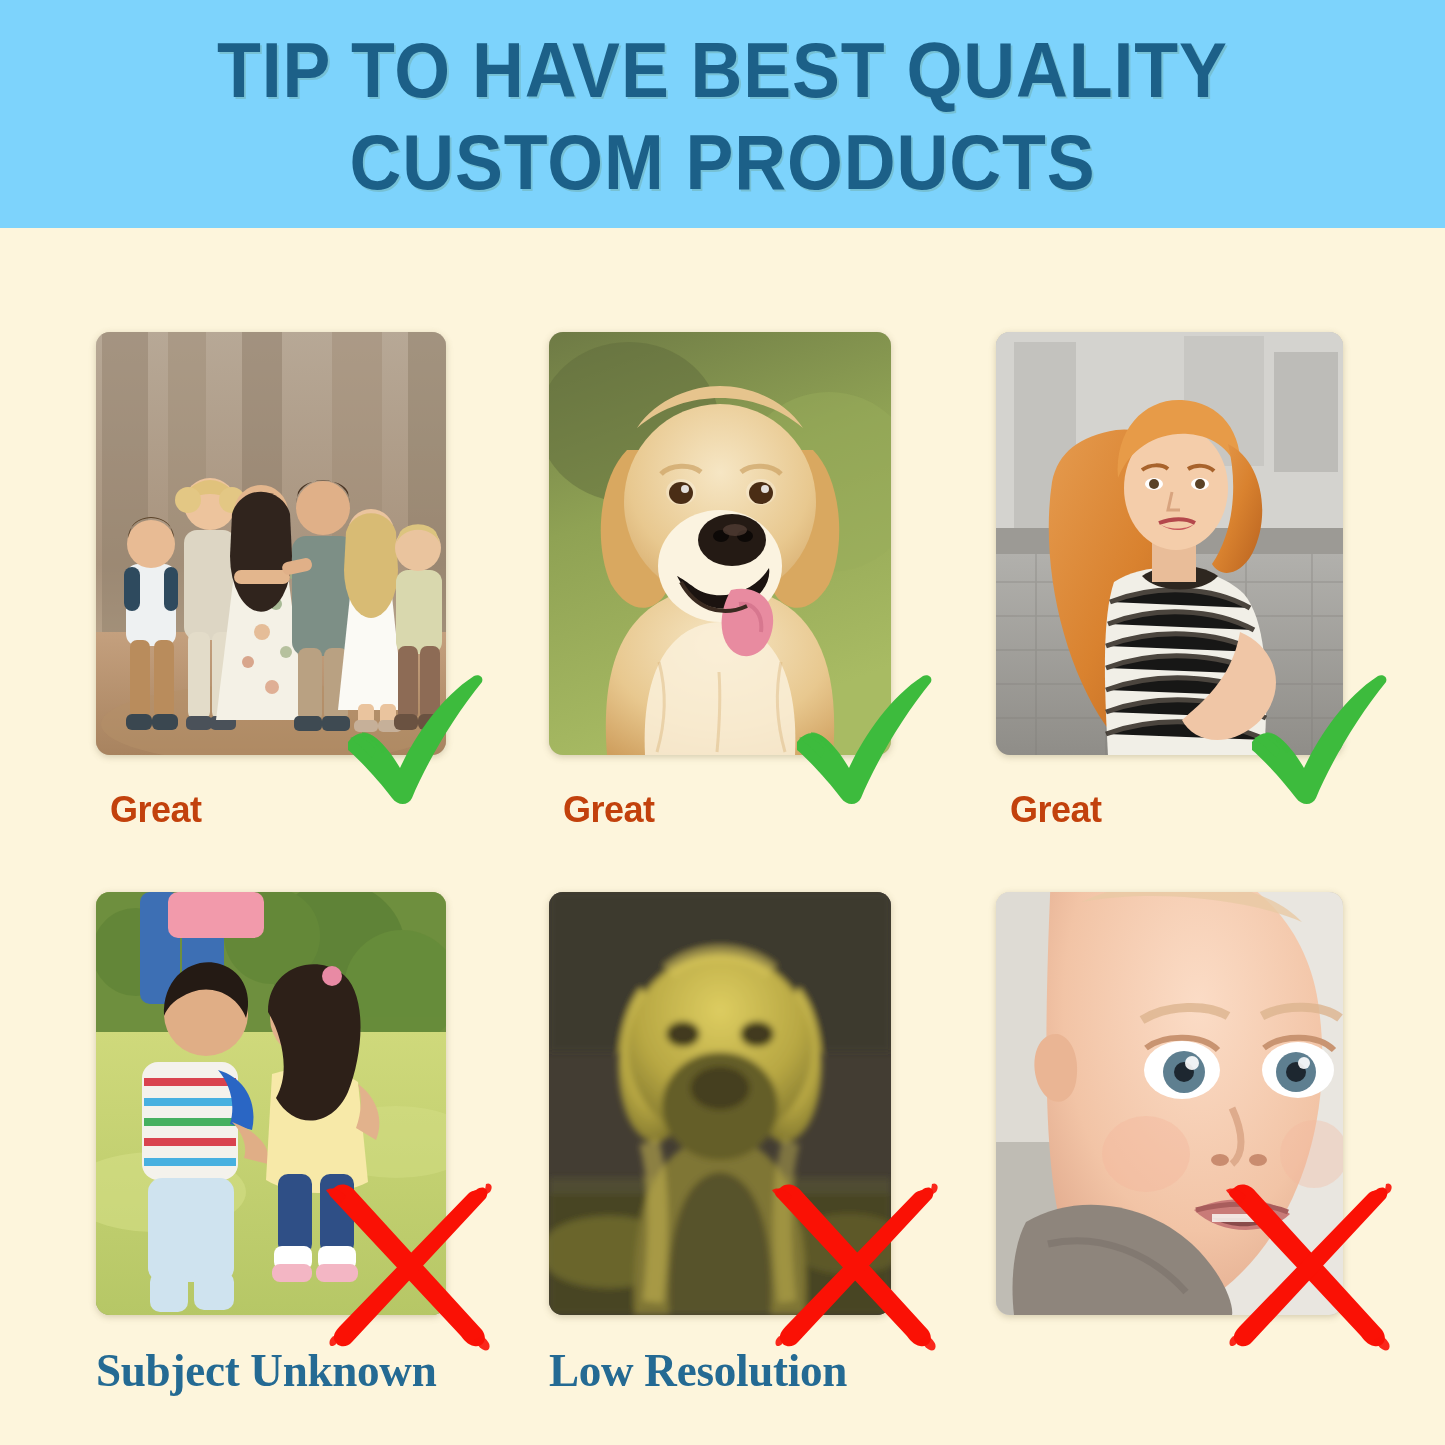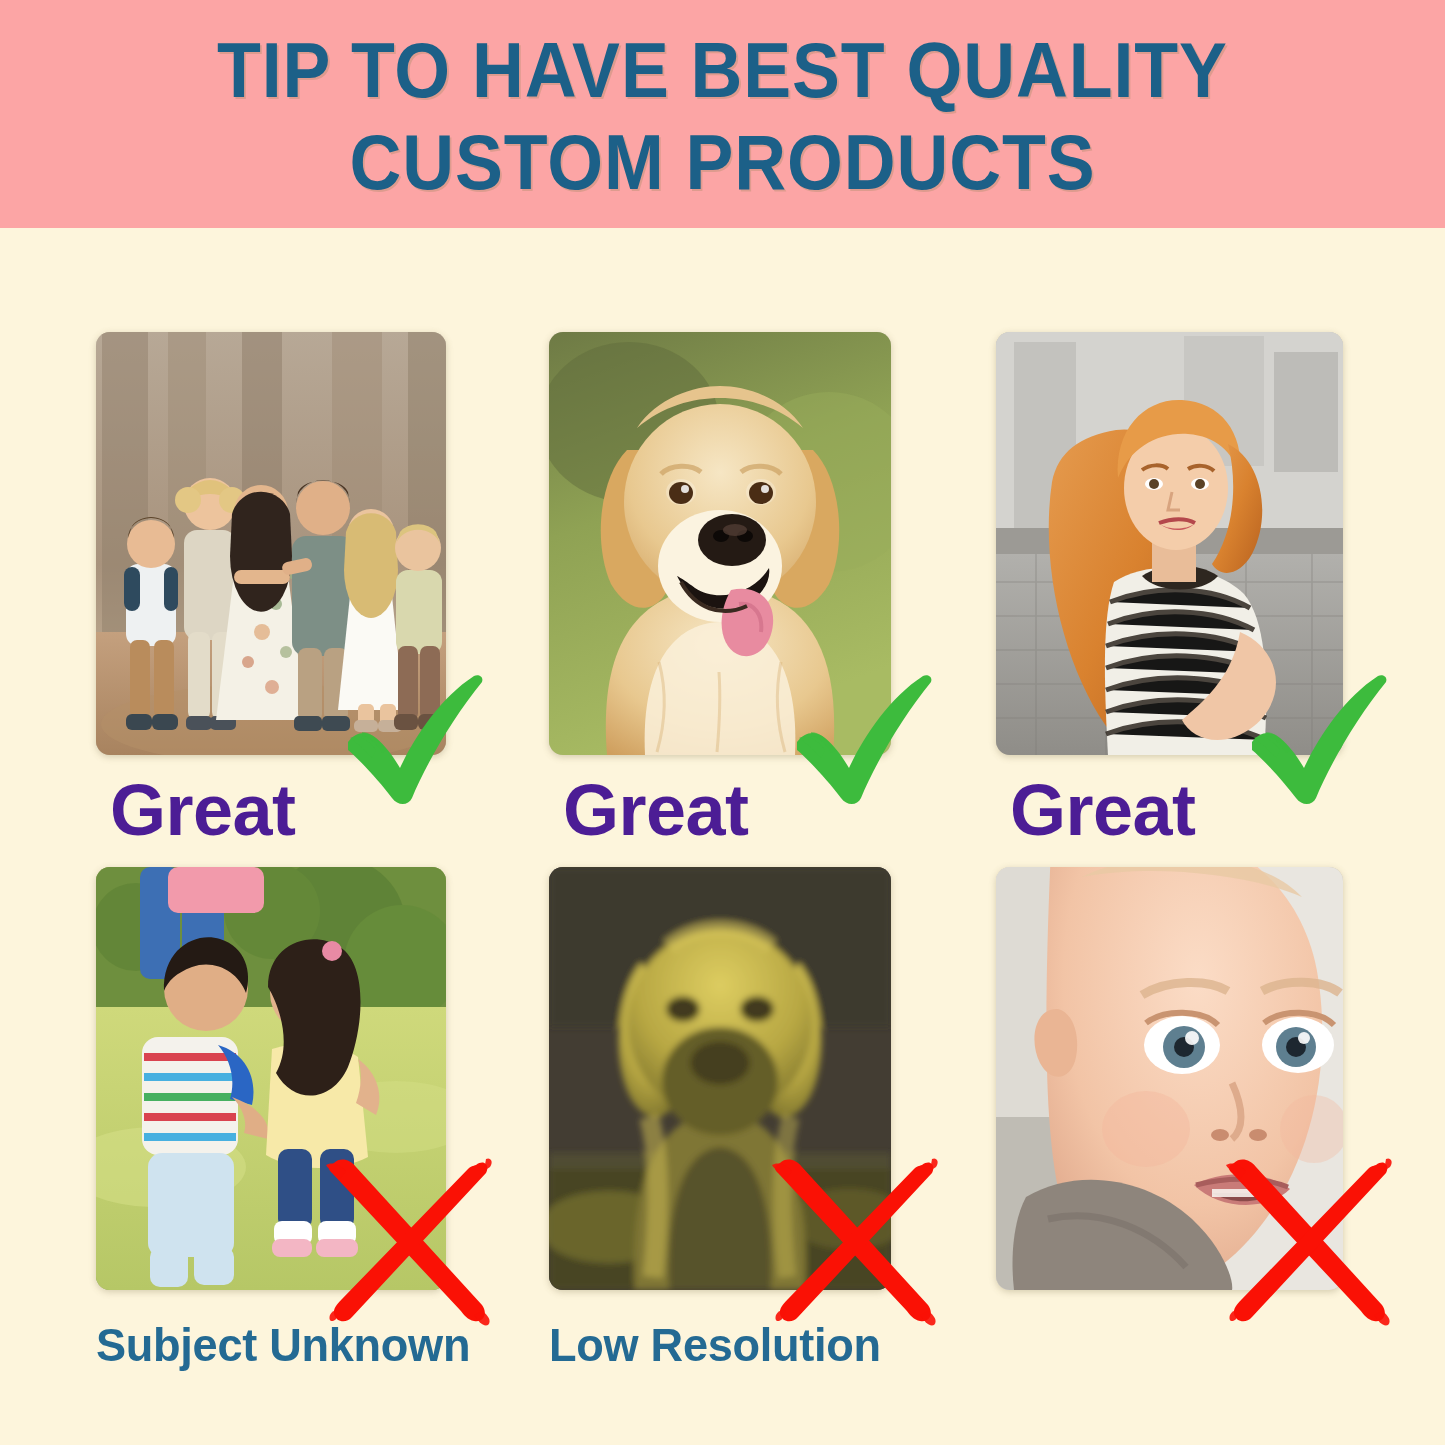--- a/index.html
+++ b/index.html
@@ -7,21 +7,21 @@
   body {
     font-family:"Liberation Sans", sans-serif;
     background:#FDF5DC;
     overflow:hidden;
     position:relative;
   }
 
   
   #banner {
     position:absolute; left:0; top:0; width:1445px; height:228px;
-    background:#fca5a5;
+    background:#7dd3fc;
     display:flex; flex-direction:column;
     align-items:center; justify-content:center;
     padding-top:4px;
   }
   .banner-line {
     color:#1C6088;
     font-family:"Liberation Sans", sans-serif;
     font-weight:bold;
     font-size:78px;
     line-height:92px;
@@ -32,21 +32,21 @@
     white-space:nowrap;
   }
 
   
   #grid {
     position:absolute; left:0; top:228px;
     width:1445px; height:1217px;
   }
   .cell { position:absolute; }
   .cell.r1 { top:104px; height:540px; }
-  .cell.r2 { top:639px; height:540px; }
+  .cell.r2 { top:664px; height:540px;font-family:Liberation Serif, serif; }
   .cell.c1 { left:96px; width:350px; }
   .cell.c2 { left:549px; width:342px; }
   .cell.c3 { left:996px; width:347px; }
 
   .photo-card {
     position:absolute; left:0; top:0;
     width:100%; height:423px;
     border-radius:14px;
     overflow:hidden;
     box-shadow:0 2px 7px rgba(120,110,70,0.30);
@@ -57,22 +57,22 @@
   
   .caption-row {
     position:absolute; left:0; top:423px;
     width:100%; height:110px;
     display:flex; align-items:center;
   }
   .caption-row.good { justify-content:flex-start; padding-left:14px; }
   .caption-row.bad  { justify-content:flex-start; padding-left:0px; }
 
   .label-good {
-    color:#4c1d95;
-    font-size:72px;
+    color:#c2410c;
+    font-size:36px;
     font-weight:bold;
     line-height:60px;
     letter-spacing:-0.5px;
     white-space:nowrap;
   }
   .label-bad {
     color:#246A93;
     font-size:47px;
     font-weight:bold;
     line-height:54px;

